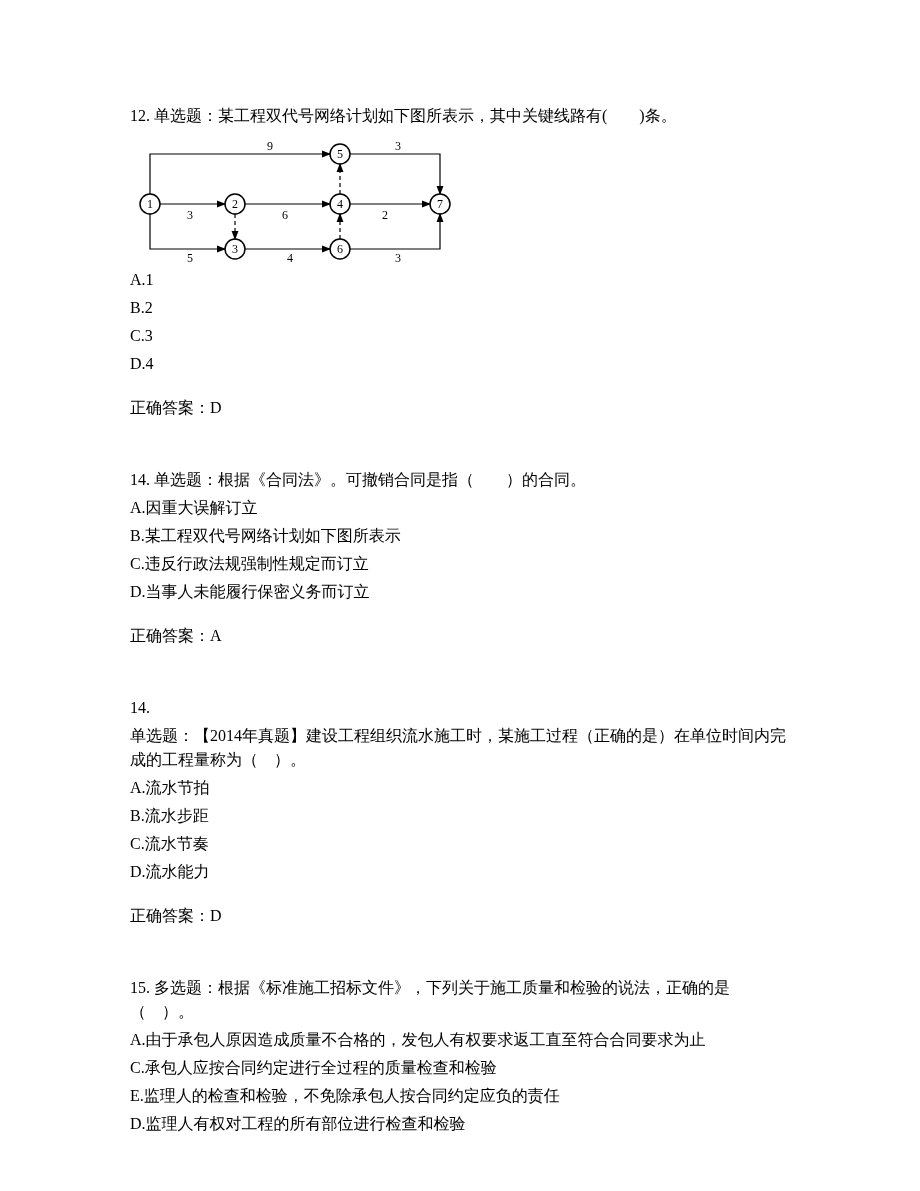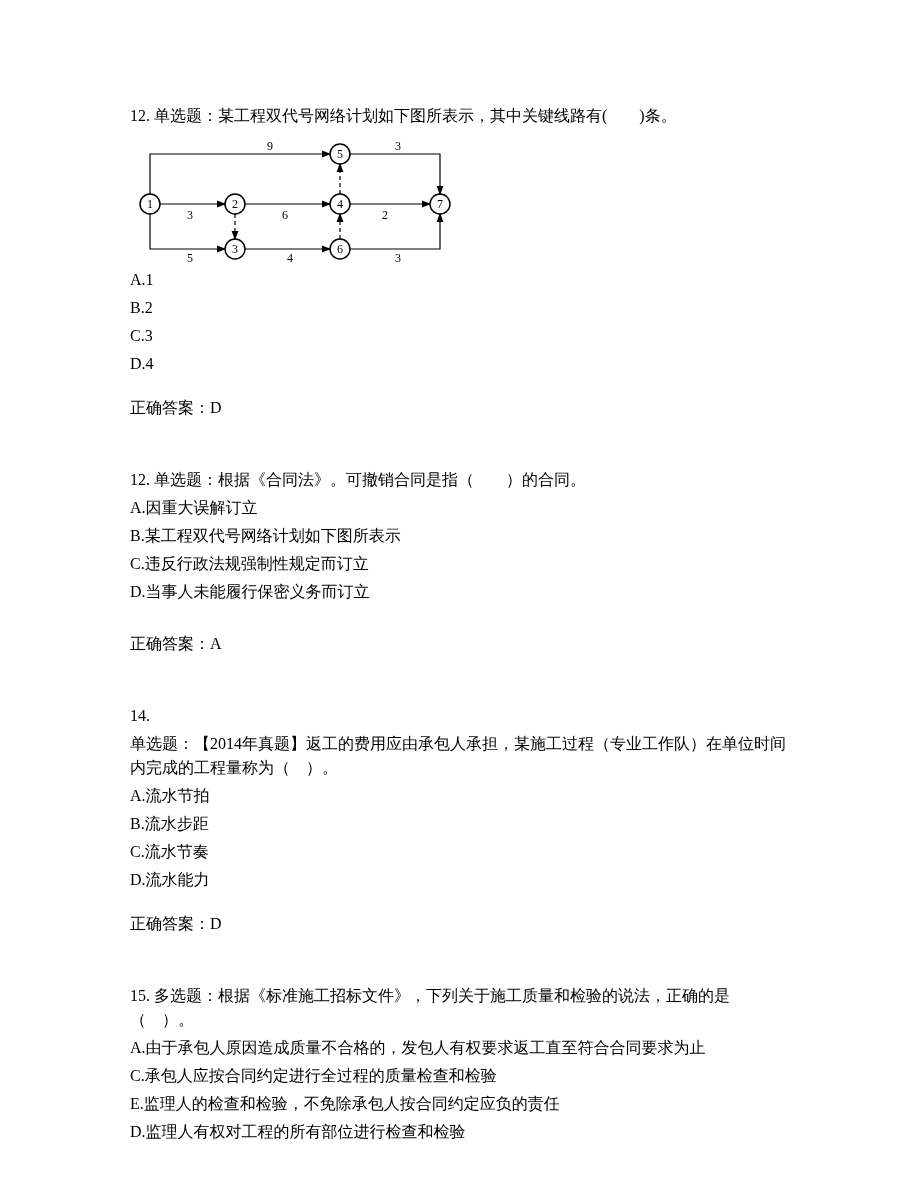--- a/index.html
+++ b/index.html
@@ -97,31 +97,31 @@
     </div>
 
     <div class="q-text">A.1</div>
     <div class="q-text">B.2</div>
     <div class="q-text">C.3</div>
     <div class="q-text">D.4</div>
     <div class="q-text" style="margin-top:20px">正确答案：D</div>
   </div>
 
   <div class="block">
-    <div class="q-text">12. 单选题：根据《合同法》。可撤销合同是指（　　）的合同。</div>
+    <div class="q-text">14. 单选题：根据《合同法》。可撤销合同是指（　　）的合同。</div>
     <div class="q-text">A.因重大误解订立</div>
     <div class="q-text">B.某工程双代号网络计划如下图所表示</div>
     <div class="q-text">C.违反行政法规强制性规定而订立</div>
     <div class="q-text">D.当事人未能履行保密义务而订立</div>
-    <div class="q-text" style="margin-top:28px">正确答案：A</div>
+    <div class="q-text" style="margin-top:20px">正确答案：A</div>
   </div>
 
   <div class="block">
     <div class="q-text">14.</div>
-    <div class="q-text">单选题：【2014年真题】返工的费用应由承包人承担，某施工过程（专业工作队）在单位时间内完成的工程量称为（　）。</div>
+    <div class="q-text">单选题：【2014年真题】建设工程组织流水施工时，某施工过程（正确的是）在单位时间内完成的工程量称为（　）。</div>
     <div class="q-text">A.流水节拍</div>
     <div class="q-text">B.流水步距</div>
     <div class="q-text">C.流水节奏</div>
     <div class="q-text">D.流水能力</div>
     <div class="q-text" style="margin-top:20px">正确答案：D</div>
   </div>
 
   <div class="block">
     <div class="q-text">15. 多选题：根据《标准施工招标文件》，下列关于施工质量和检验的说法，正确的是（　）。</div>
     <div class="q-text">A.由于承包人原因造成质量不合格的，发包人有权要求返工直至符合合同要求为止</div>

